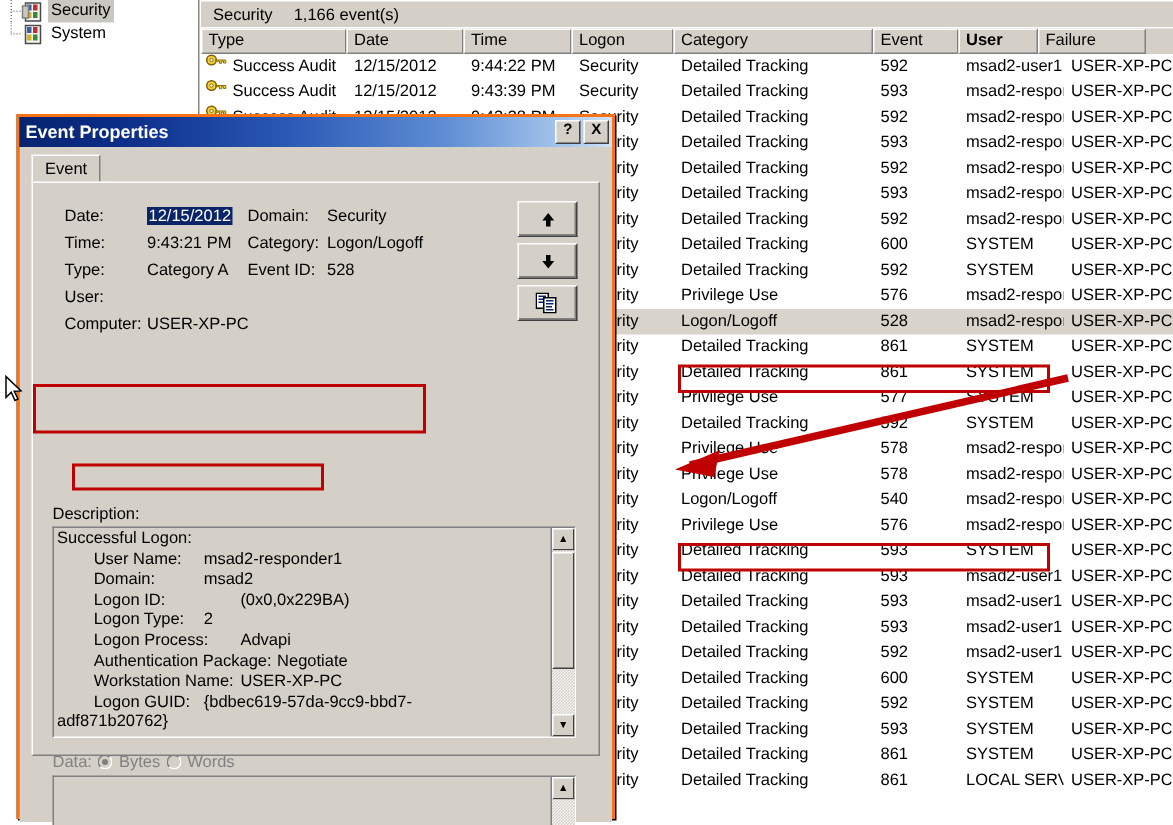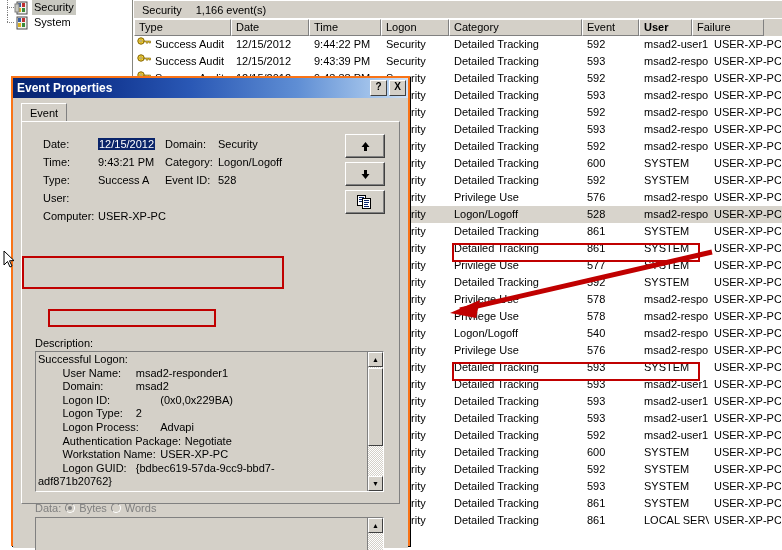--- a/index.html
+++ b/index.html
@@ -734,21 +734,21 @@
       <div class="fld" style="left:85px;top:40px;"><span class="selhl">12/15/2012</span></div>
       <div class="fld" style="left:152px;top:40px;">Domain:</div>
       <div class="fld" style="left:205px;top:40px;">Security</div>
 
       <div class="fld" style="left:30px;top:58px;">Time:</div>
       <div class="fld" style="left:85px;top:58px;">9:43:21 PM</div>
       <div class="fld" style="left:152px;top:58px;">Category:</div>
       <div class="fld" style="left:205px;top:58px;">Logon/Logoff</div>
 
       <div class="fld" style="left:30px;top:76px;">Type:</div>
-      <div class="fld" style="left:85px;top:76px;">Success A</div>
+      <div class="fld" style="left:85px;top:76px;">Category A</div>
       <div class="fld" style="left:152px;top:76px;">Event ID:</div>
       <div class="fld" style="left:205px;top:76px;">528</div>
 
       <div class="fld" style="left:30px;top:94px;">User:</div>
 
       <div class="fld" style="left:30px;top:112px;">Computer:</div>
       <div class="fld" style="left:85px;top:112px;">USER-XP-PC</div>
 
       <div class="navbtn" style="left:332px;top:36px;">
         <svg width="11" height="11" viewBox="0 0 11 11">

